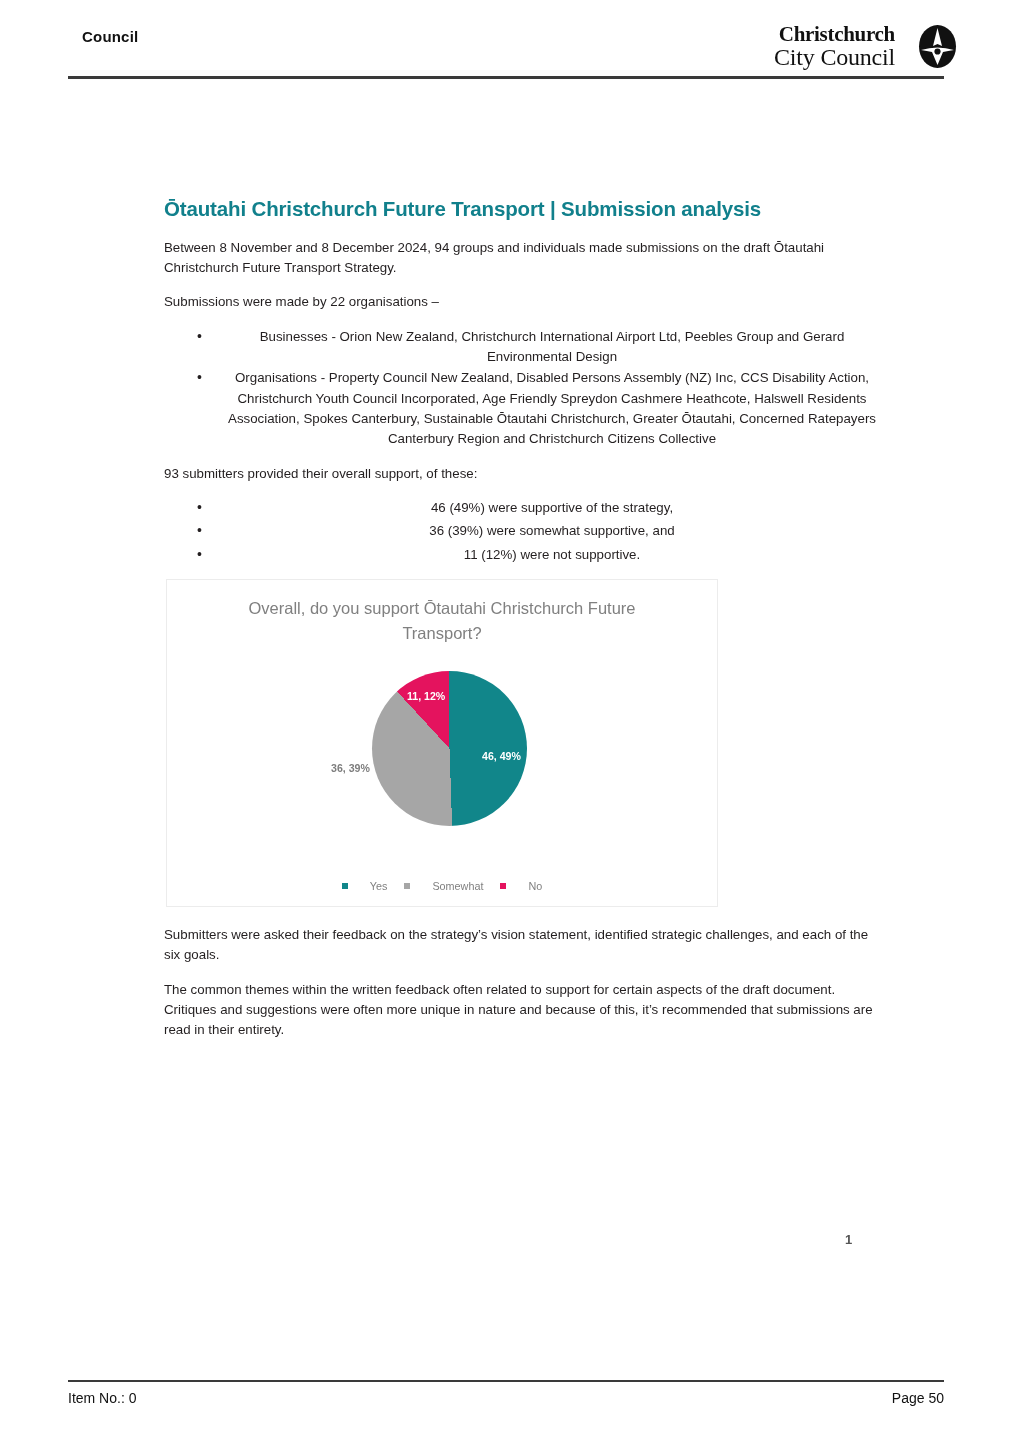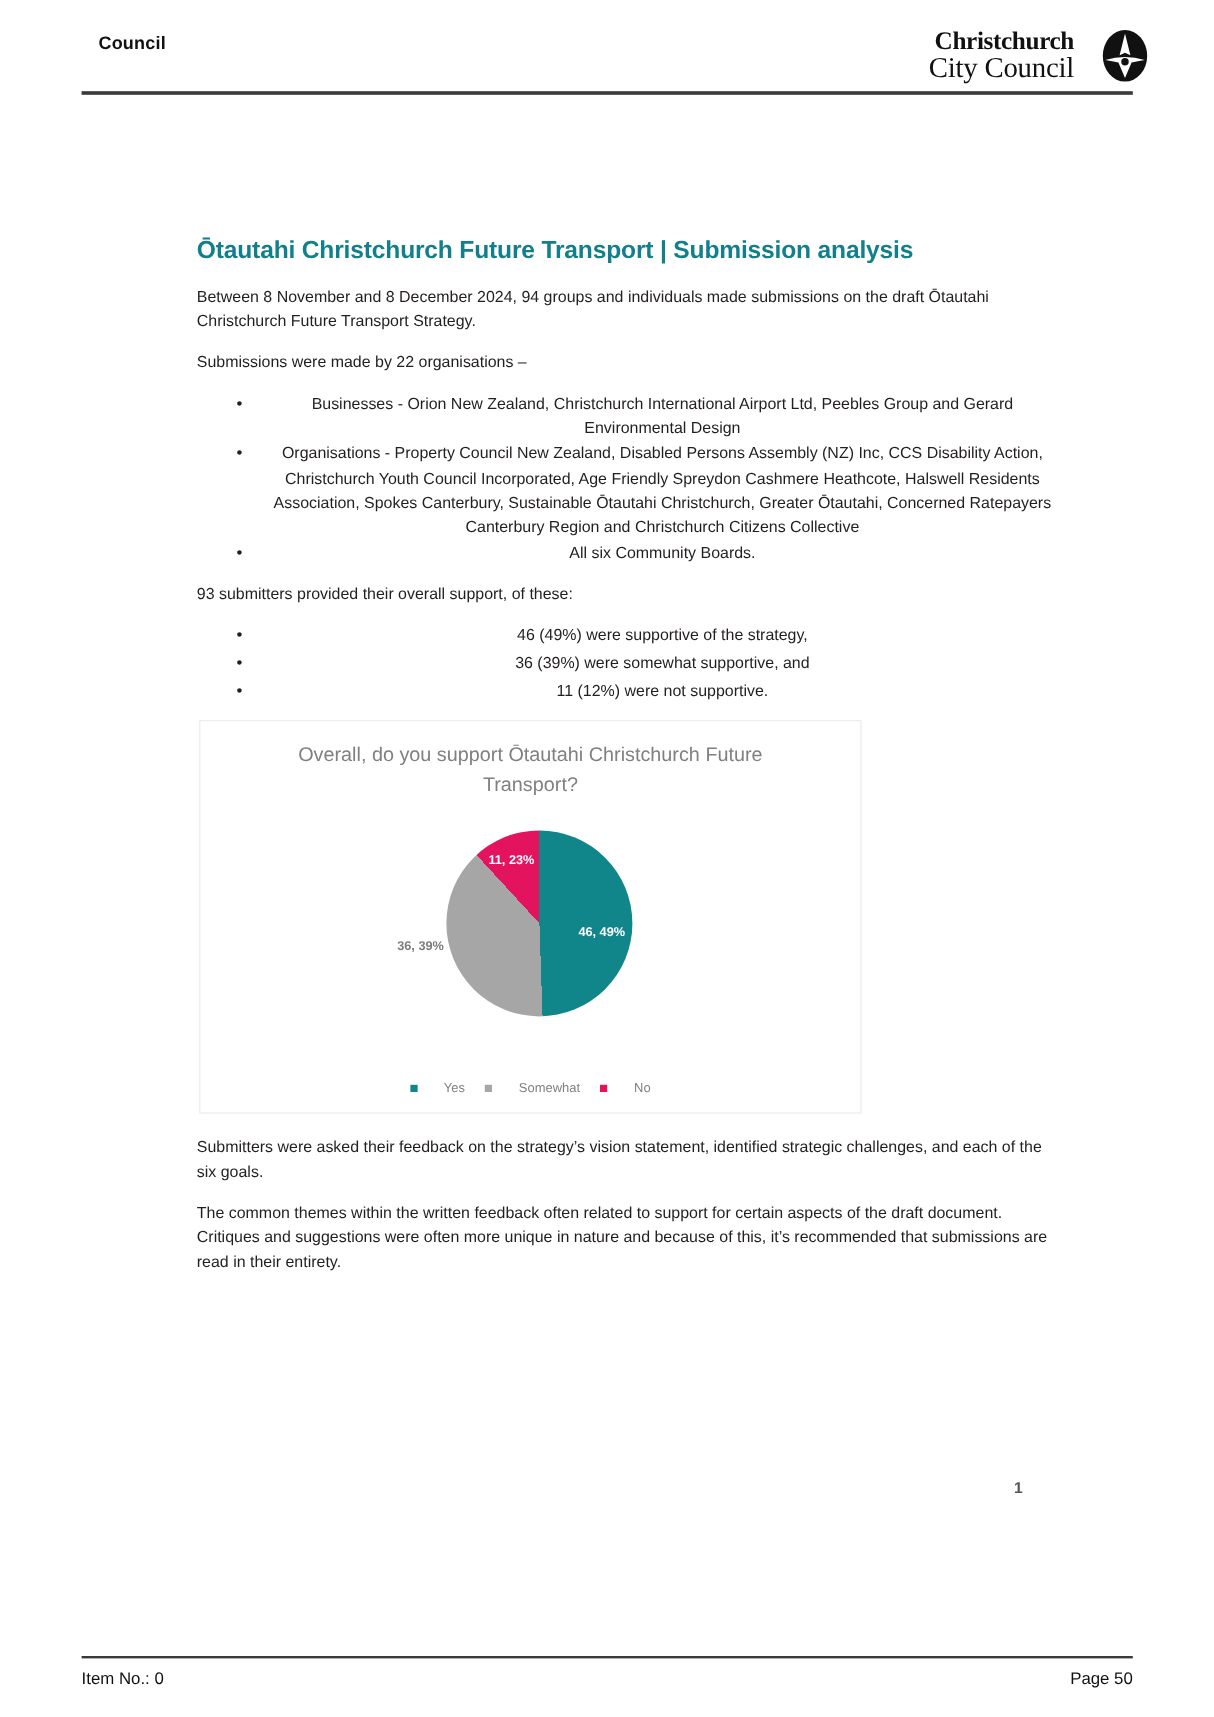--- a/index.html
+++ b/index.html
@@ -252,40 +252,39 @@
 
   <h1 class="doc-title">Ōtautahi Christchurch Future Transport | Submission analysis</h1>
 
   <p class="para">Between 8 November and 8 December 2024, 94 groups and individuals made submissions on the draft Ōtautahi Christchurch Future Transport Strategy.</p>
 
   <p class="para">Submissions were made by 22 organisations –</p>
 
   <ul class="bullets">
     <li>Businesses - Orion New Zealand, Christchurch International Airport Ltd, Peebles Group and Gerard Environmental Design</li>
     <li>Organisations - Property Council New Zealand, Disabled Persons Assembly (NZ) Inc, CCS Disability Action, Christchurch Youth Council Incorporated, Age Friendly Spreydon Cashmere Heathcote, Halswell Residents Association, Spokes Canterbury, Sustainable Ōtautahi Christchurch, Greater Ōtautahi, Concerned Ratepayers Canterbury Region and Christchurch Citizens Collective</li>
-    <li>All six Community Boards.</li>
   </ul>
 
 
   <p class="para">93 submitters provided their overall support, of these:</p>
 
   <ul class="bullets tight">
     <li>46 (49%) were supportive of the strategy,</li>
     <li>36 (39%) were somewhat supportive, and</li>
     <li>11 (12%) were not supportive.</li>
   </ul>
 
   <div class="chart-frame">
     <div class="chart-title">Overall, do you support Ōtautahi Christchurch Future Transport?</div>
 
     <div class="pie-wrap">
       <div class="pie" id="pie-disc" style="background: conic-gradient(rgb(17, 134, 138) 0deg, rgb(17, 134, 138) 178.065deg, rgb(166, 166, 166) 178.065deg, rgb(166, 166, 166) 317.419deg, rgb(228, 19, 94) 317.419deg, rgb(228, 19, 94) 360deg);"></div>
       <div class="slice-label label-yes">46, 49%</div>
       <div class="slice-label label-somewhat">36, 39%</div>
-      <div class="slice-label label-no">11, 23%</div>
+      <div class="slice-label label-no">11, 12%</div>
     </div>
 
     <div class="legend">
       <div class="legend-item">
         <span class="legend-swatch" id="sw0" style="background: rgb(17, 134, 138);"></span>
         <span>Yes</span>
       </div>
       <div class="legend-item">
         <span class="legend-swatch" id="sw1" style="background: rgb(166, 166, 166);"></span>
         <span>Somewhat</span>

